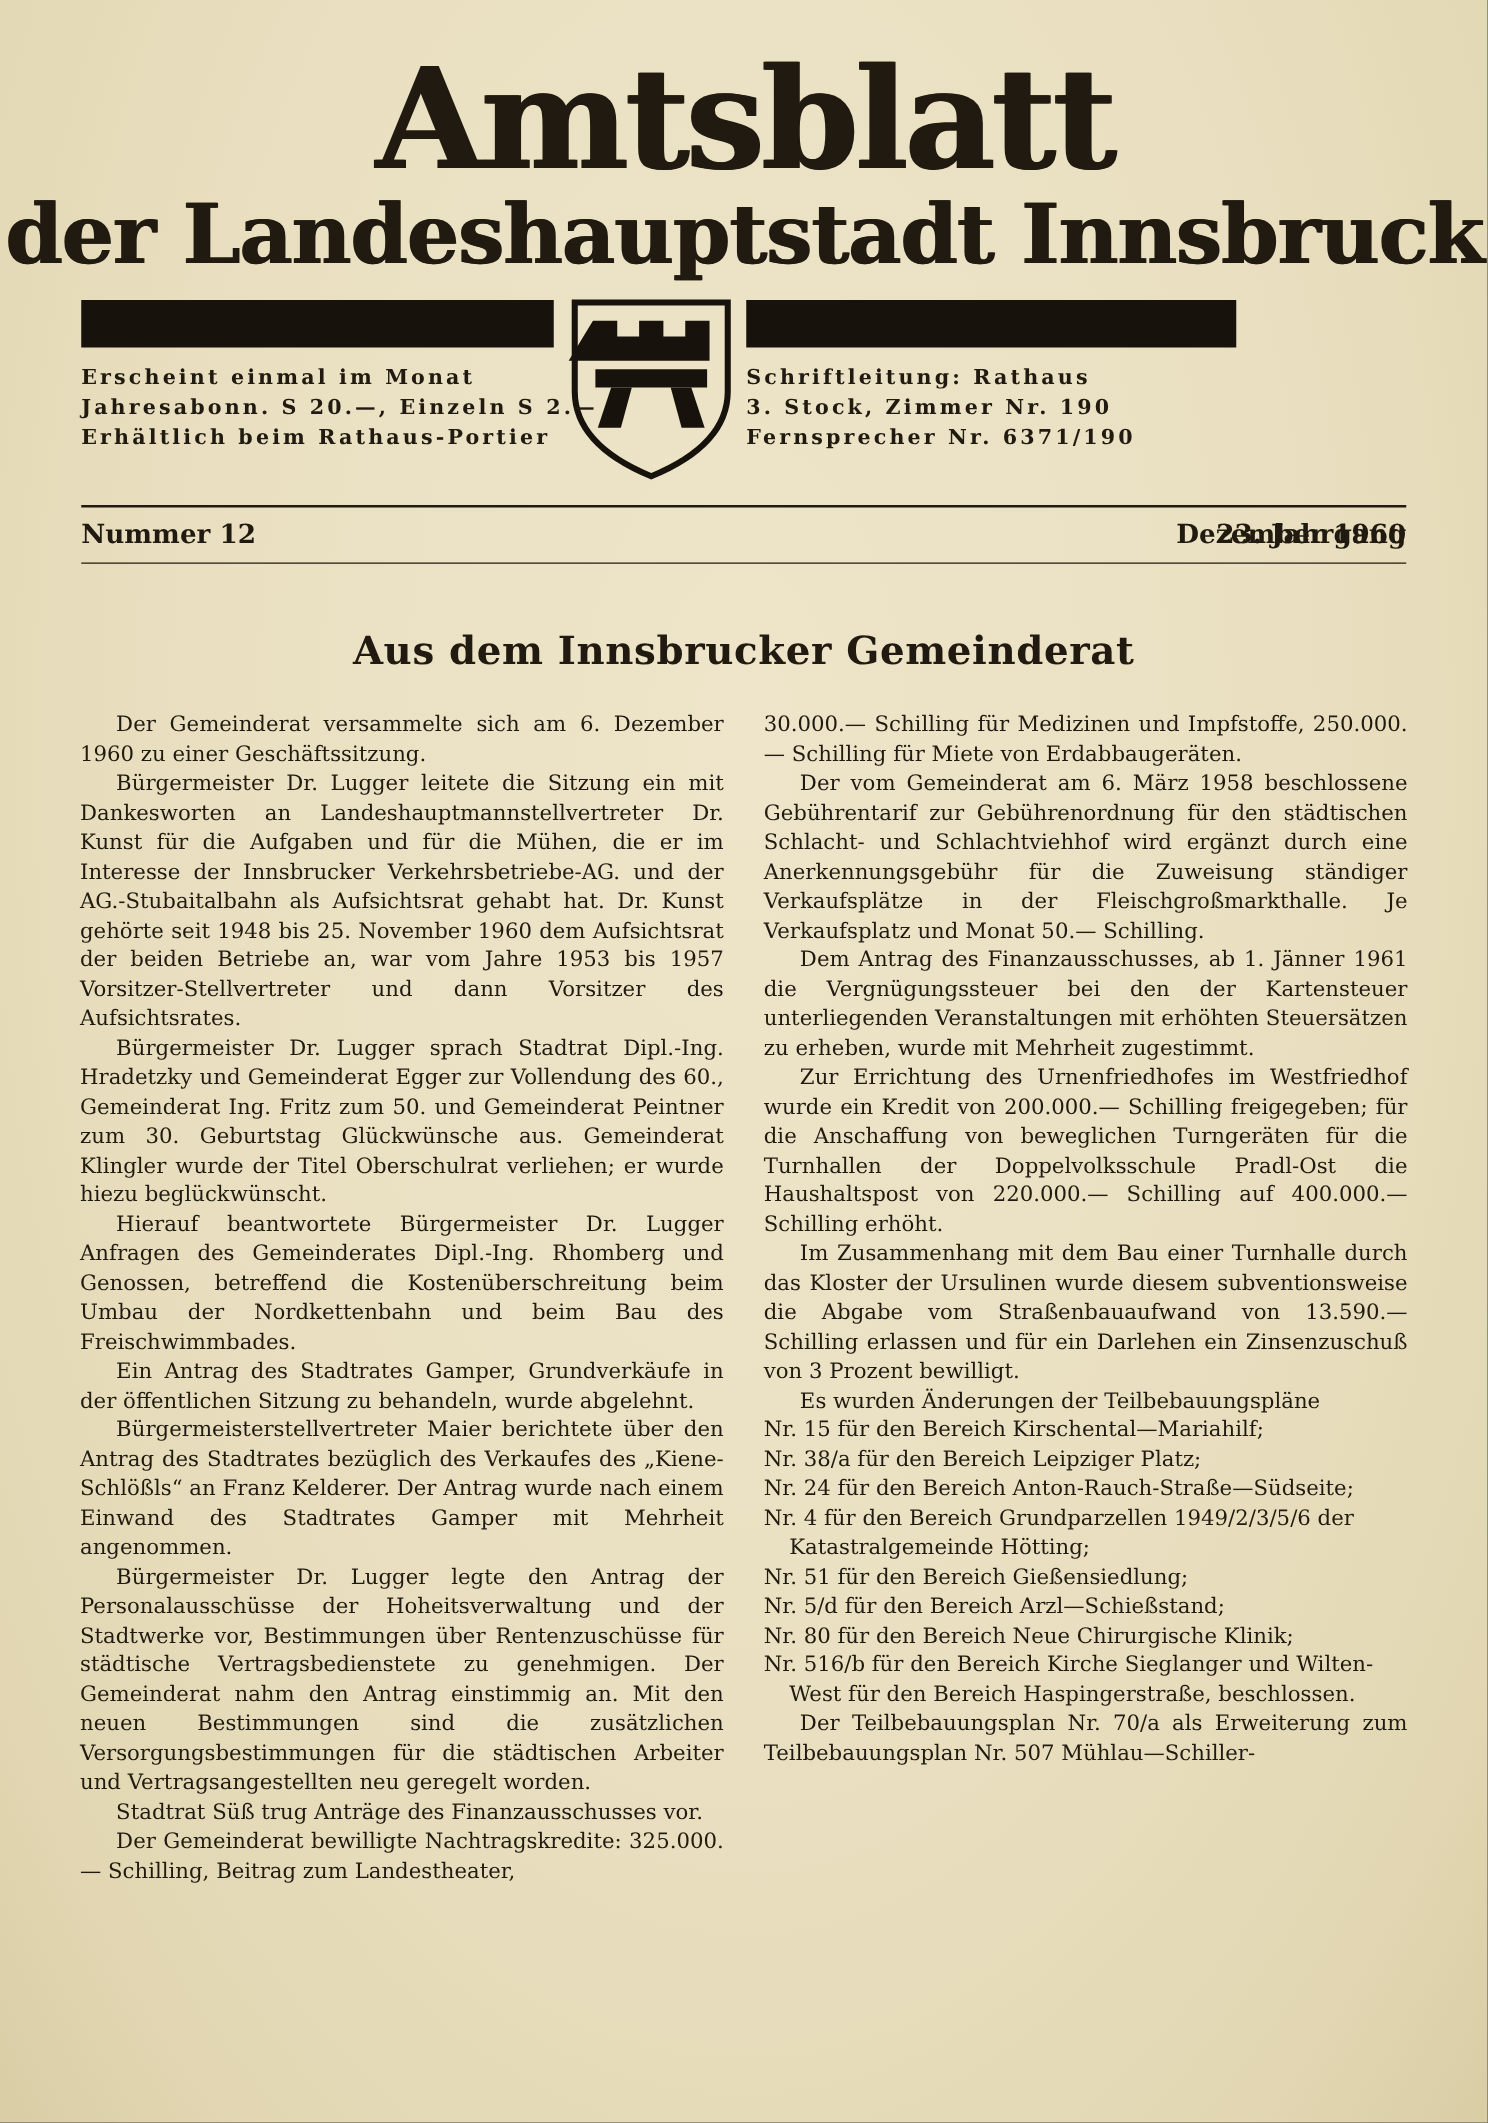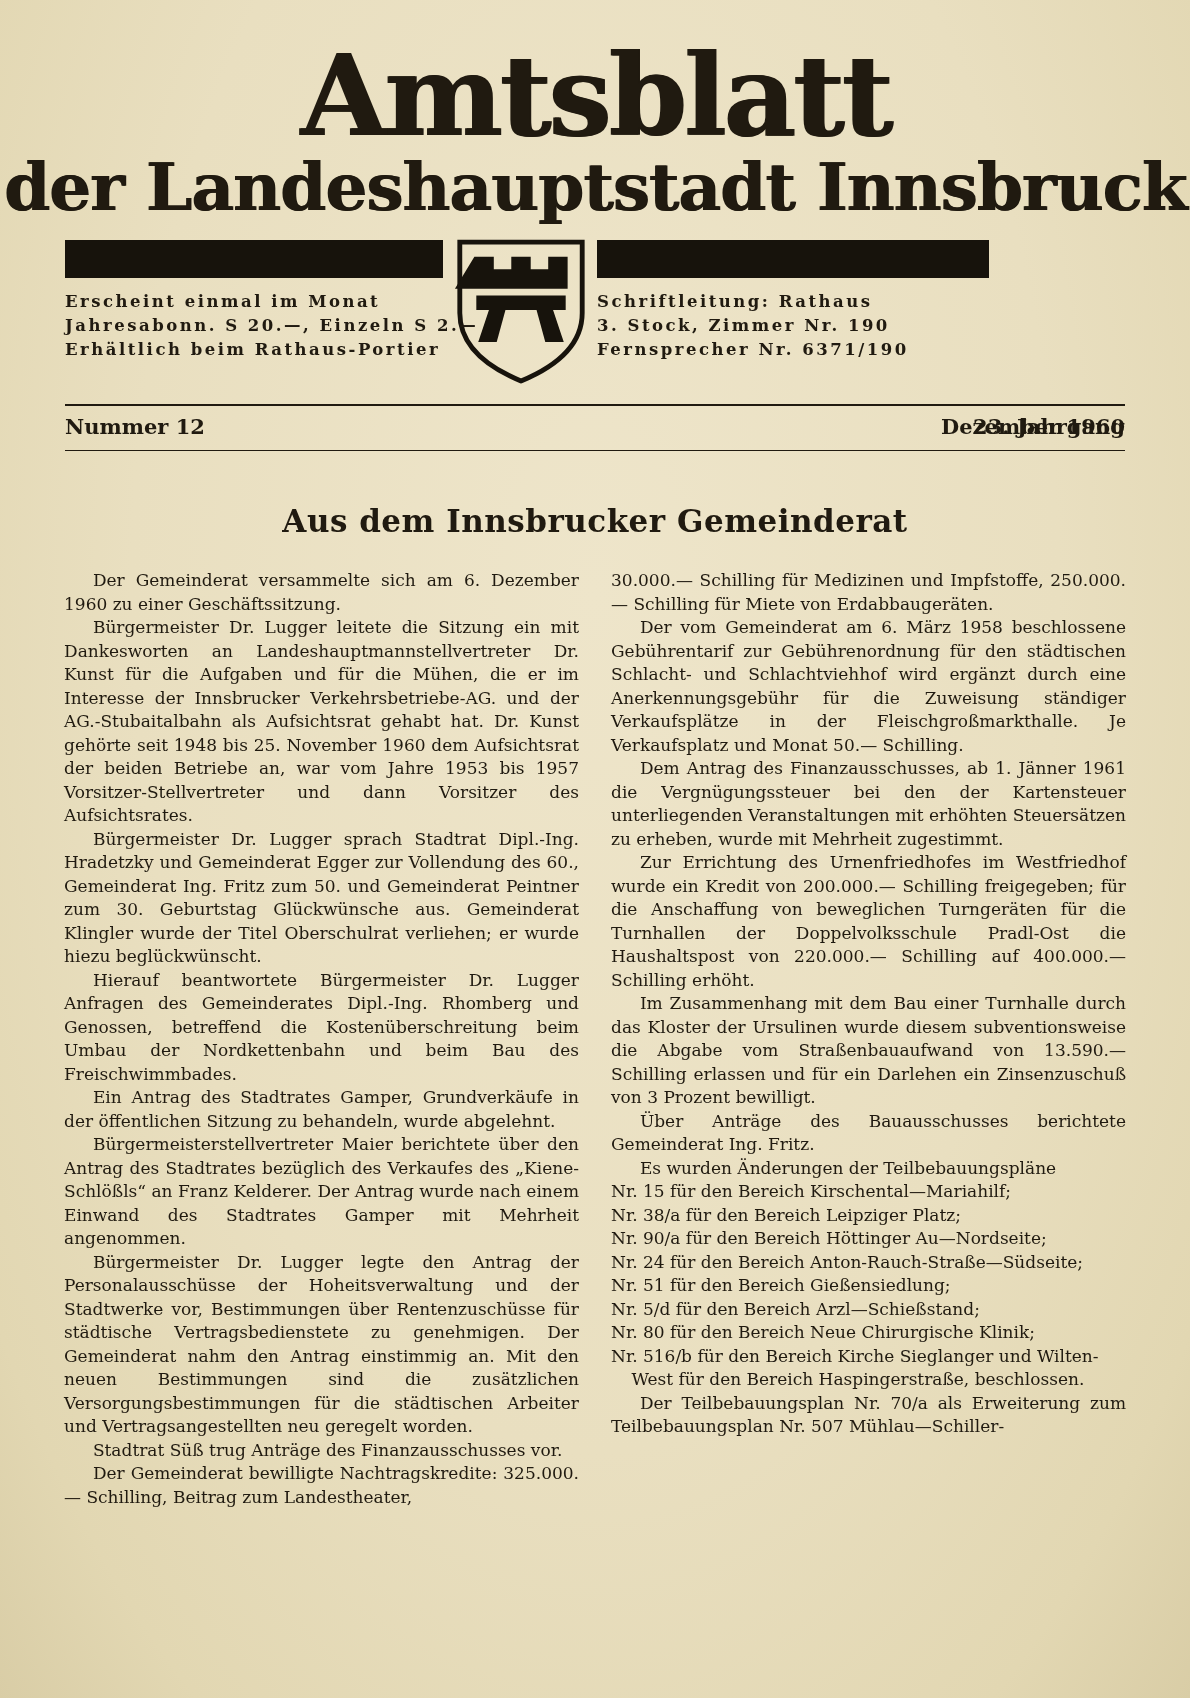--- a/index.html
+++ b/index.html
@@ -181,26 +181,25 @@
       <p>Stadtrat Süß trug Anträge des Finanzausschusses vor.</p>
       <p>Der Gemeinderat bewilligte Nachtragskredite: 325.000.— Schilling, Beitrag zum Landestheater,</p>
     </div>
 
     <div class="col">
       <p class="noindent">30.000.— Schilling für Medizinen und Impfstoffe, 250.000.— Schilling für Miete von Erdabbaugeräten.</p>
       <p>Der vom Gemeinderat am 6. März 1958 beschlossene Gebührentarif zur Gebührenordnung für den städtischen Schlacht- und Schlachtviehhof wird ergänzt durch eine Anerkennungsgebühr für die Zuweisung ständiger Verkaufsplätze in der Fleischgroßmarkthalle. Je Verkaufsplatz und Monat 50.— Schilling.</p>
       <p>Dem Antrag des Finanzausschusses, ab 1. Jänner 1961 die Vergnügungssteuer bei den der Kartensteuer unterliegenden Veranstaltungen mit erhöhten Steuersätzen zu erheben, wurde mit Mehrheit zugestimmt.</p>
       <p>Zur Errichtung des Urnenfriedhofes im Westfriedhof wurde ein Kredit von 200.000.— Schilling freigegeben; für die Anschaffung von beweglichen Turngeräten für die Turnhallen der Doppelvolksschule Pradl-Ost die Haushaltspost von 220.000.— Schilling auf 400.000.— Schilling erhöht.</p>
       <p>Im Zusammenhang mit dem Bau einer Turnhalle durch das Kloster der Ursulinen wurde diesem subventionsweise die Abgabe vom Straßenbauaufwand von 13.590.— Schilling erlassen und für ein Darlehen ein Zinsenzuschuß von 3 Prozent bewilligt.</p>
-      <p>Über Anträge des Bauausschusses berichtete Gemeinderat Ing. Fritz.</p>
       <p>Es wurden Änderungen der Teilbebauungspläne</p>
       <p class="plan-item">Nr. 15 für den Bereich Kirschental—Mariahilf;</p>
       <p class="plan-item">Nr. 38/a für den Bereich Leipziger Platz;</p>
-      <p class="plan-item">Nr. 90/a für den Bereich Höttinger Au—Nordseite;</p>
       <p class="plan-item">Nr. 24 für den Bereich Anton-Rauch-Straße—Südseite;</p>
+      <p class="plan-item">Nr. 4 für den Bereich Grundparzellen 1949/2/3/5/6 der Katastralgemeinde Hötting;</p>
       <p class="plan-item">Nr. 51 für den Bereich Gießensiedlung;</p>
       <p class="plan-item">Nr. 5/d für den Bereich Arzl—Schießstand;</p>
       <p class="plan-item">Nr. 80 für den Bereich Neue Chirurgische Klinik;</p>
       <p class="plan-item">Nr. 516/b für den Bereich Kirche Sieglanger und Wilten-West für den Bereich Haspingerstraße, beschlossen.</p>
       <p>Der Teilbebauungsplan Nr. 70/a als Erweiterung zum Teilbebauungsplan Nr. 507 Mühlau—Schiller-</p>
     </div>
 
   </div>
 </div>
 

